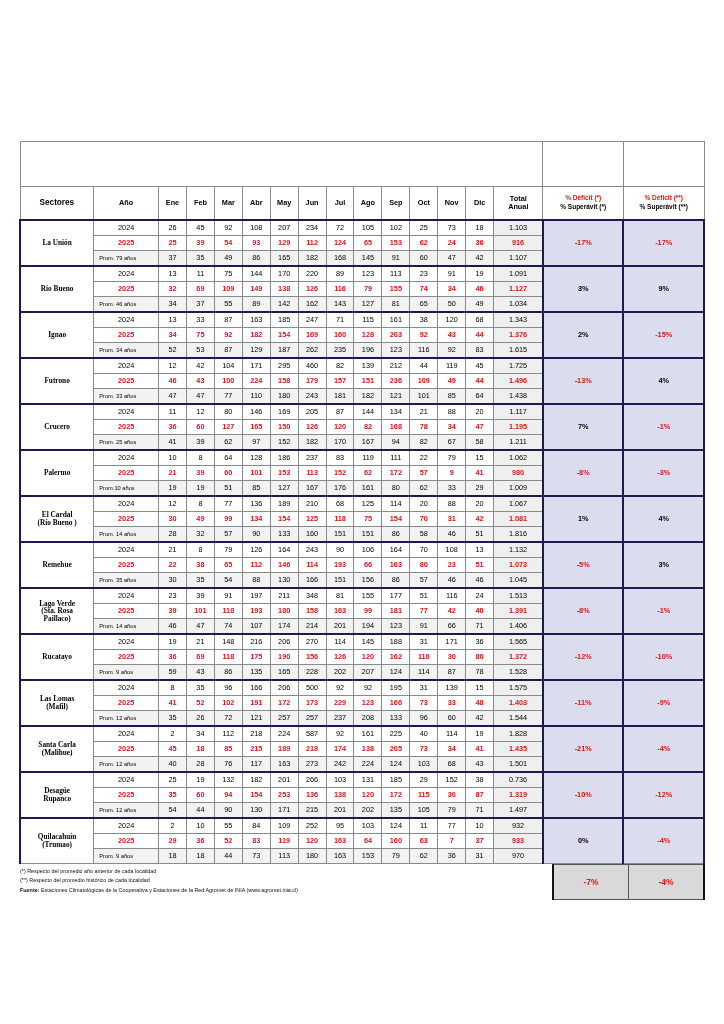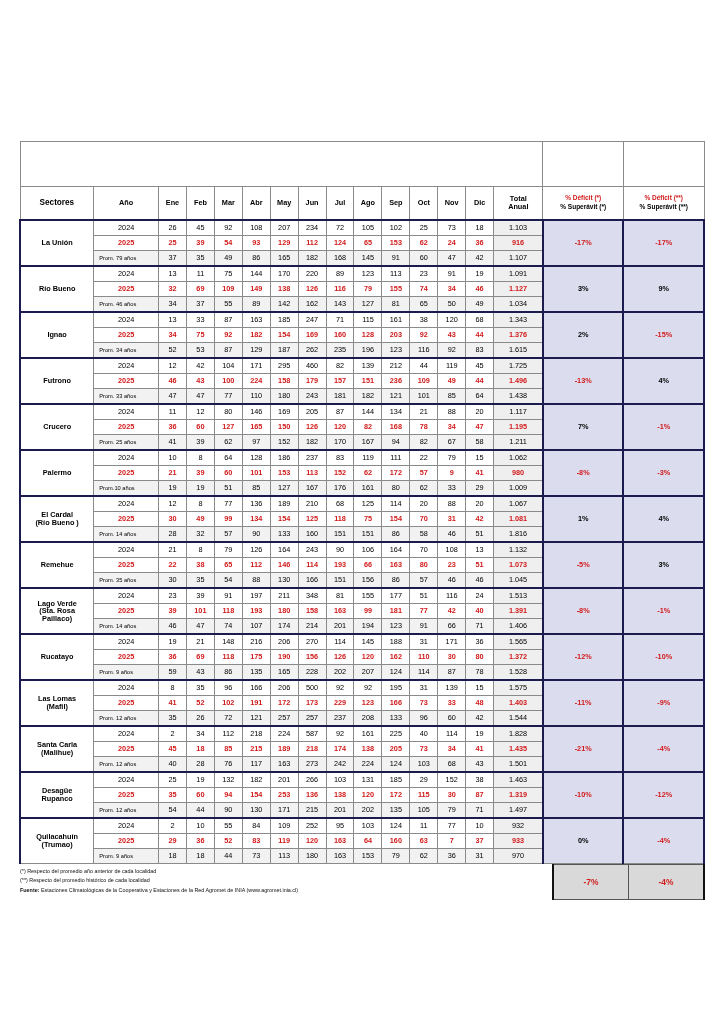--- a/index.html
+++ b/index.html
@@ -82,20 +82,21 @@
   }
   .pct-h .red { color: #d11a1a; }
 
   
   .sector-cell {
     background: #dcdcef;
     font-weight: bold;
     font-size: 8.1px;
     line-height: 1.25;
     border-left: 2px solid #1b1b4f !important;
+    font-family: Liberation Serif, serif;
   }
   .yr-label {
     text-align: right;
     padding-right: 5px;
     font-size: 7.6px;
   }
   .yr-label.prom {
     font-size: 5.7px;
     text-align: left;
     padding-left: 5px;
@@ -842,21 +843,21 @@
           <td>132</td>
           <td>182</td>
           <td>201</td>
           <td>266</td>
           <td>103</td>
           <td>131</td>
           <td>185</td>
           <td>29</td>
           <td>152</td>
           <td>38</td>
-          <td class="total">1.463</td>
+          <td class="total">0.736</td>
           <td class="pct-cell neg" rowspan="3">-10%</td>
           <td class="pct-cell neg" rowspan="3">-12%</td>
         </tr>
         <tr class="r2025">
           <td class="yr-label">2025</td>
           <td>35</td>
           <td>60</td>
           <td>94</td>
           <td>154</td>
           <td>253</td>

